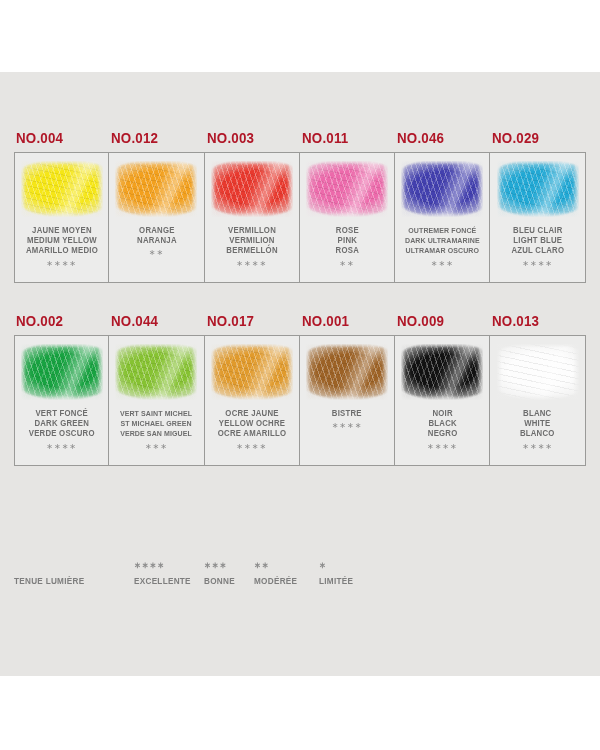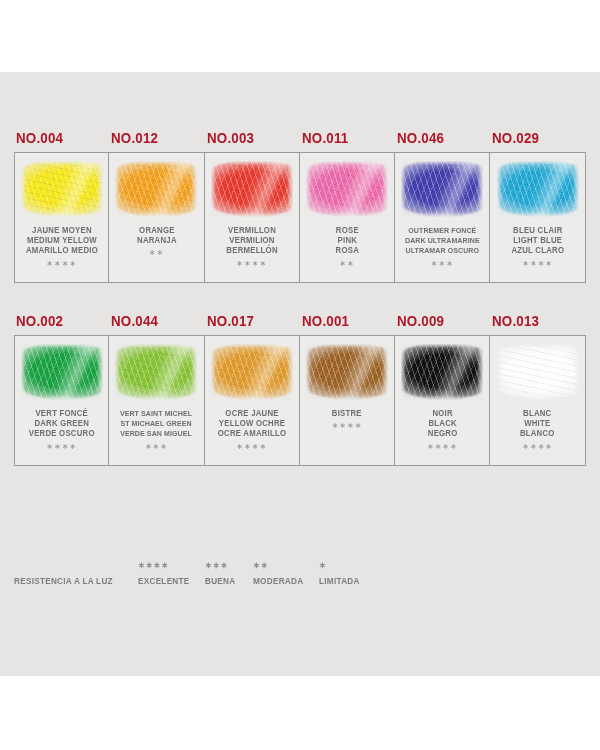--- a/index.html
+++ b/index.html
@@ -382,24 +382,24 @@
       <table>
         <tbody id="legend-body">
             <tr class="stars-row">
               <td class="c0"></td>
               <td class="c1">∗∗∗∗</td>
               <td class="c2">∗∗∗</td>
               <td class="c3">∗∗</td>
               <td class="c4">∗</td>
             </tr>
             <tr>
-              <td class="c0">RESISTENCIA A LA LUZ</td>
-              <td class="c1">EXCELENTE</td>
-              <td class="c2">BUENA</td>
-              <td class="c3">MODERADA</td>
-              <td class="c4">LIMITADA</td>
+              <td class="c0">TENUE LUMIÈRE</td>
+              <td class="c1">EXCELLENTE</td>
+              <td class="c2">BONNE</td>
+              <td class="c3">MODÉRÉE</td>
+              <td class="c4">LIMITÉE</td>
             </tr>
           </tbody>
       </table>
     </div>
 
   </div>
 </div>
 
 </body></html>

